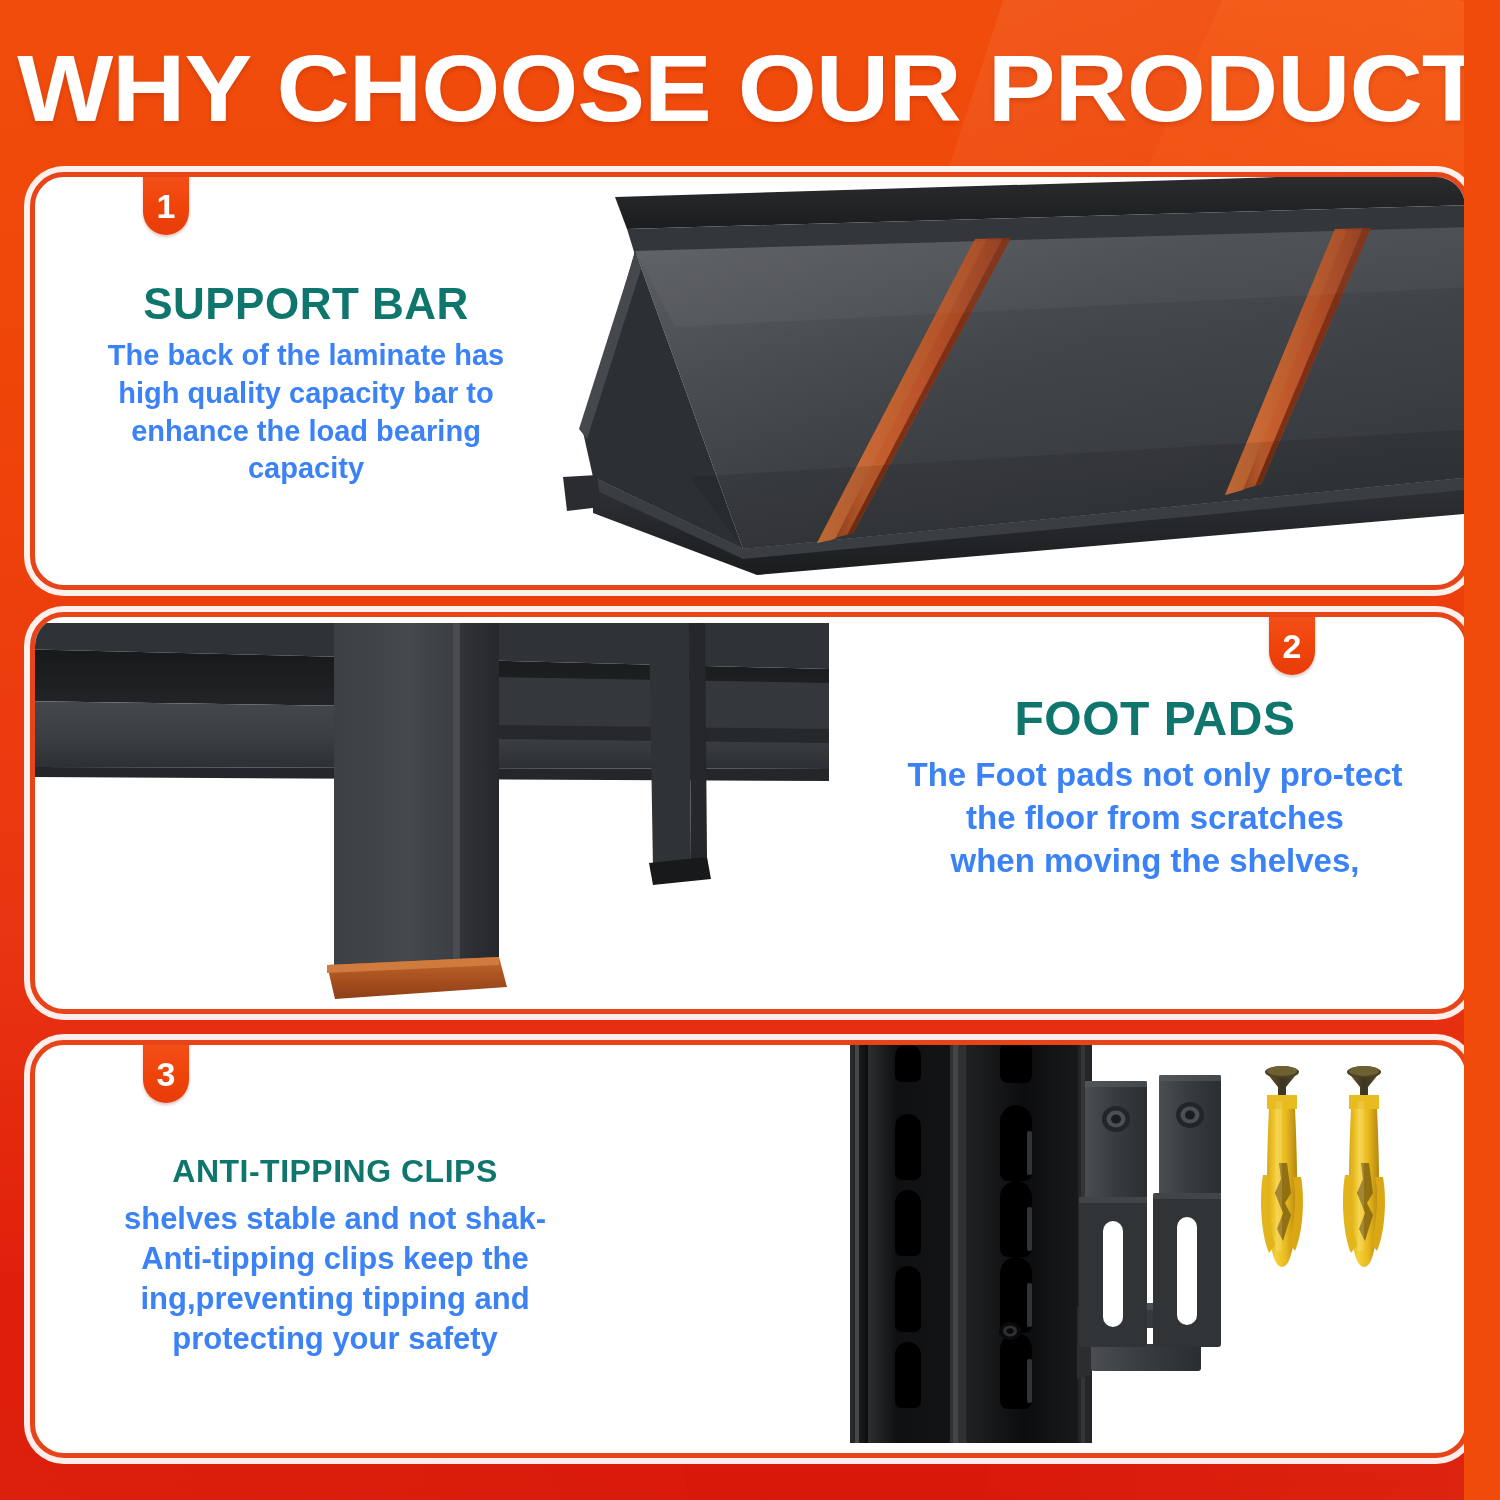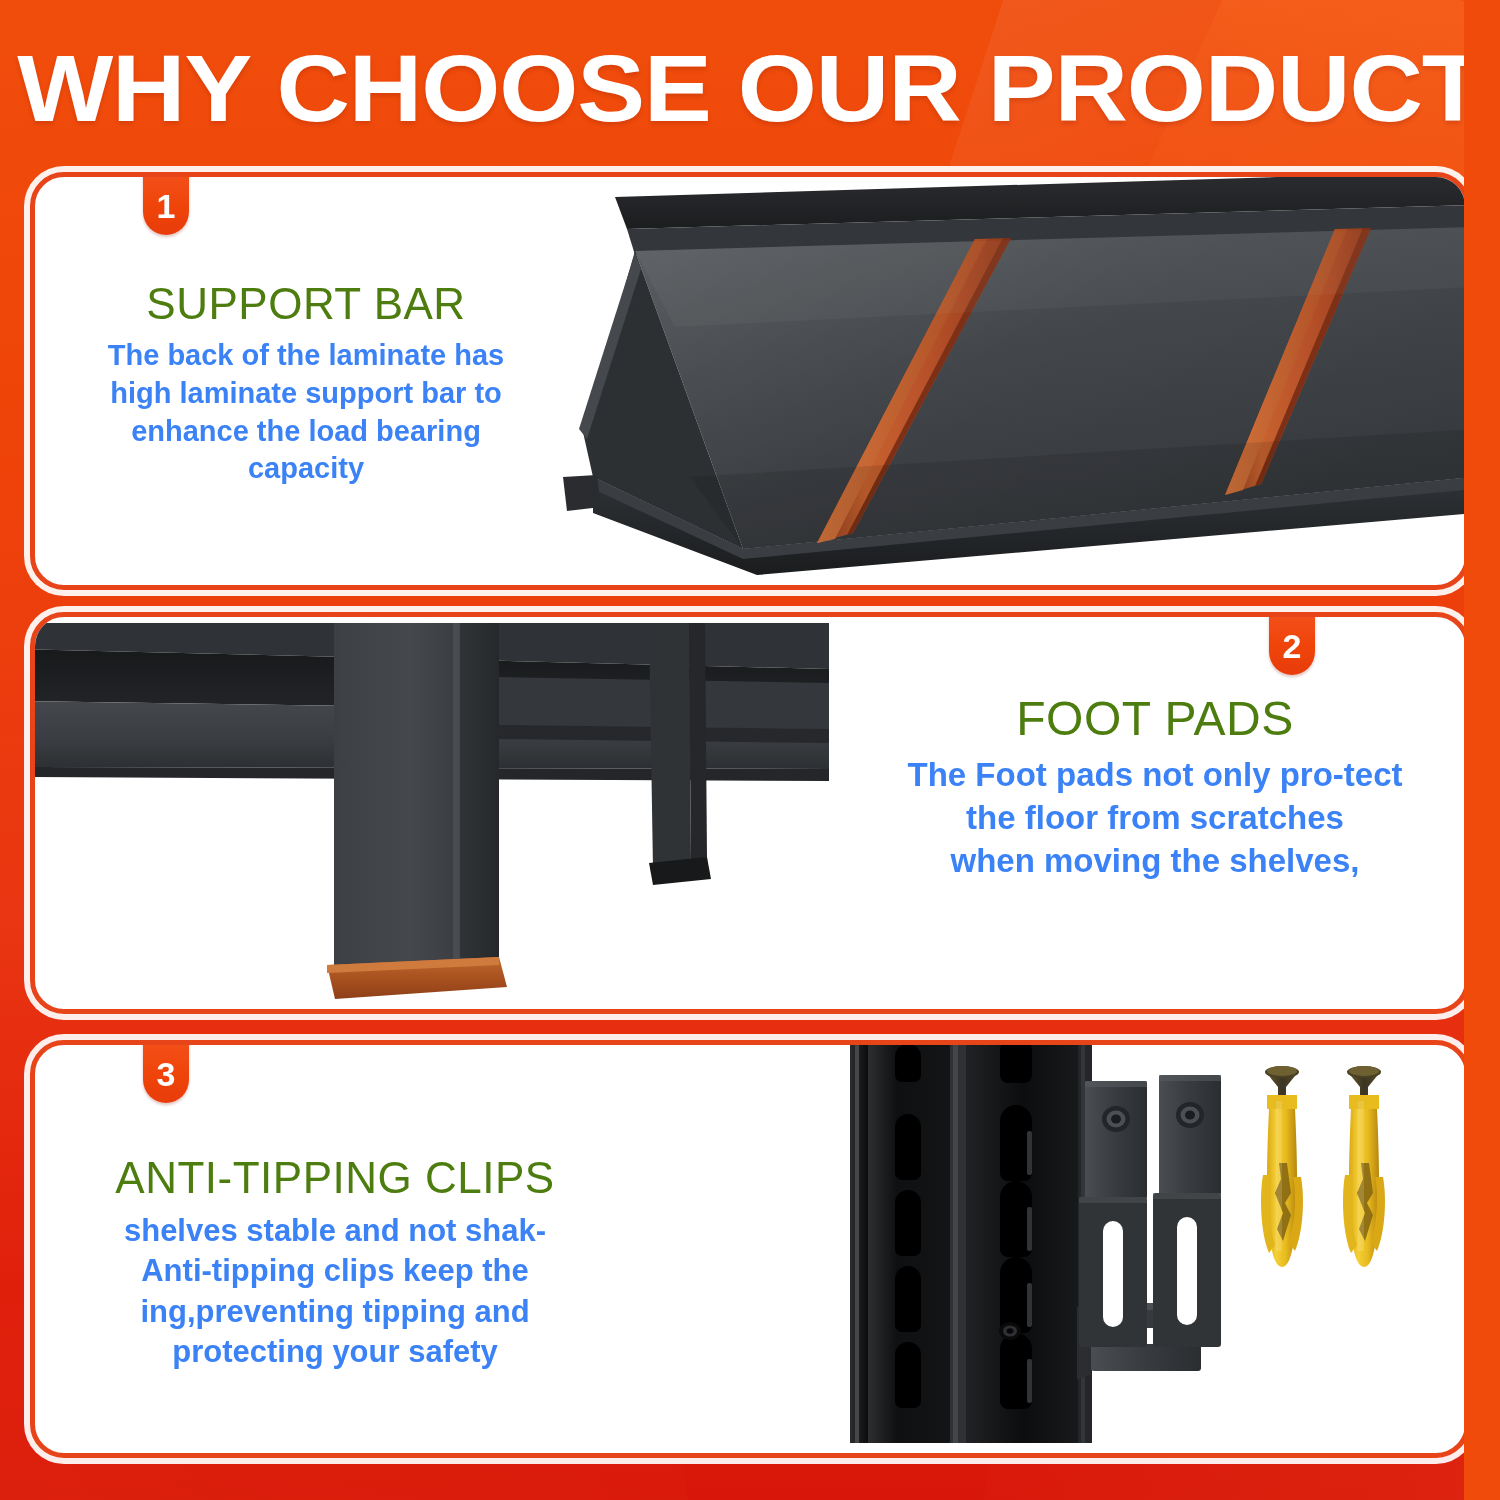--- a/index.html
+++ b/index.html
@@ -61,36 +61,36 @@
     box-shadow:0 2px 3px rgba(120,20,0,.25);
     z-index:6;
   }
   #badge1{left:108px;}
   #badge2{right:150px;}
   #badge3{left:108px;}
 
   
   .txt{position:absolute;text-align:center;z-index:5;}
   .head{
-    color:#4d7c0f;font-weight:400;line-height:1.05;
+    color:#0f766e;font-weight:700;line-height:1.05;
     letter-spacing:.5px;margin:0 0 10px 0;
   }
   .body-t{
     color:#3b82f6;font-weight:700;line-height:1.30;margin:0;
   }
   #t1{left:36px;top:104px;width:470px;}
   #t1 .head{font-size:44px;}
   #t1 .body-t{font-size:29px;}
 
   #t2{right:40px;top:77px;width:540px;}
   #t2 .head{font-size:48px;}
   #t2 .body-t{font-size:33px;}
 
   #t3{left:30px;top:110px;width:540px;}
-  #t3 .head{font-size:44px;}
+  #t3 .head{font-size:32px;}
   #t3 .body-t{font-size:31px;}
 
   
   #art1{position:absolute;right:-10px;top:0;width:1000px;height:398px;overflow:hidden;}
 
   
   #art2{position:absolute;left:-6px;top:0;width:800px;height:382px;overflow:hidden;}
 
   
   #art3{position:absolute;left:760px;top:0;width:664px;height:398px;overflow:hidden;}
@@ -109,21 +109,21 @@
 
   <div id="title">WHY CHOOSE OUR PRODUCT</div>
 
   <div class="card" id="card1">
 
     <div class="badge" id="badge1">1</div>
 
     <div class="txt" id="t1">
       <div class="head">SUPPORT BAR</div>
       <div class="body-t">The back of the laminate has</div>
-      <div class="body-t">high laminate support bar to</div>
+      <div class="body-t">high quality capacity bar to</div>
       <div class="body-t">enhance the load bearing</div>
       <div class="body-t">capacity</div>
     </div>
 
     <div id="art1">
       <svg width="1000" height="398" viewBox="0 0 1000 398">
         <defs>
           <linearGradient id="pTop" x1="0" y1="0" x2="0.25" y2="1">
             <stop offset="0" stop-color="#4b4f53"></stop>
             <stop offset="0.45" stop-color="#3f4347"></stop>

